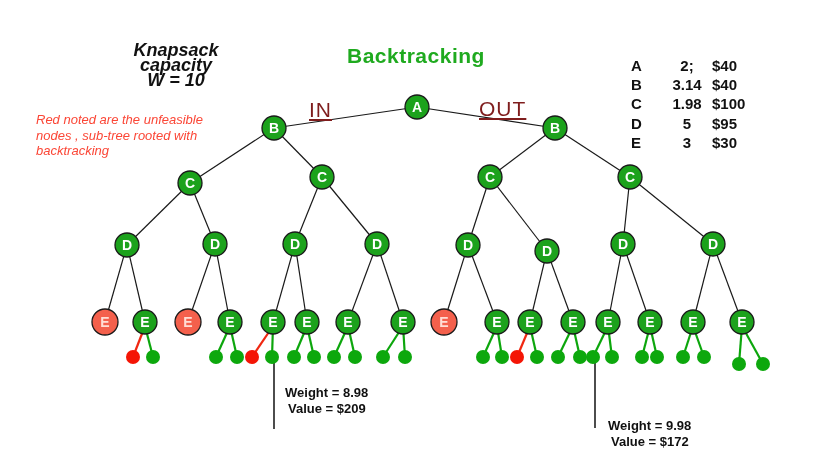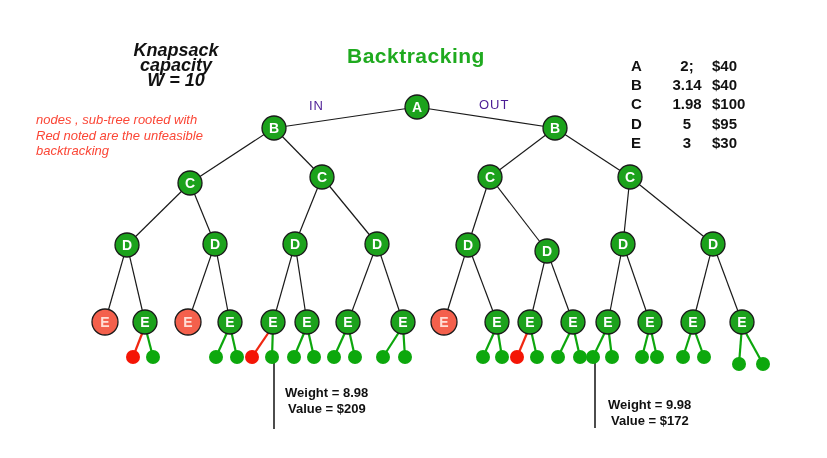--- a/index.html
+++ b/index.html
@@ -29,31 +29,31 @@
   .legend {
     position: absolute; left: 631px; top: 56px;
     font-weight: bold; font-size: 15px; color: #111111;
   }
   .legend-row { display: flex; height: 19.2px; align-items: center; }
   .legend-item  { width: 31px; }
   .legend-weight{ width: 50px; text-align: center; }
   .legend-value { text-align: right; }
 
   .branch-label {
-    position: absolute; font-size: 13px; color: #4c1d95; letter-spacing: 1px;
+    position: absolute; font-size: 21px; color: #7f1d1d; letter-spacing: 1px; text-decoration: underline;
   }
   .branch-label.in  { left: 309px; top: 98px; }
   .branch-label.out { left: 479px; top: 97px; }
 
   .annotation {
     position: absolute; font-weight: bold; font-size: 13px;
     line-height: 16px; color: #111111;
   }
   .annotation.left  { left: 285px; top: 385px; }
-  .annotation.right { left: 608px; top: 397px; }
+  .annotation.right { left: 608px; top: 418px; }
   .annotation .line2 { padding-left: 3px; }
 </style>
 </head>
 <body>
 
 <div class="stage">
 
   <svg width="827" height="458" viewBox="0 0 827 458">
       <line x1="417" y1="107" x2="274" y2="128" stroke="#1a1a1a" stroke-width="1.2"></line>
       <line x1="417" y1="107" x2="555" y2="128" stroke="#1a1a1a" stroke-width="1.2"></line>
@@ -204,22 +204,22 @@
     </svg>
 
   <div class="capacity">
     <div>Knapsack capacity</div>
     <div>W = 10</div>
   </div>
 
   <div class="title" style="color: rgb(31, 170, 31);">Backtracking</div>
 
   <div class="note" style="color: rgb(251, 70, 54);">
+    <div>Red noted are the unfeasible</div>
     <div>nodes , sub-tree rooted with</div>
-    <div>Red noted are the unfeasible</div>
     <div>backtracking</div>
   </div>
 
   <div class="legend">
     <div class="legend-row">
       <span class="legend-item">A</span>
       <span class="legend-weight">2;</span>
       <span class="legend-value">$40</span>
     </div>
     <div class="legend-row">

